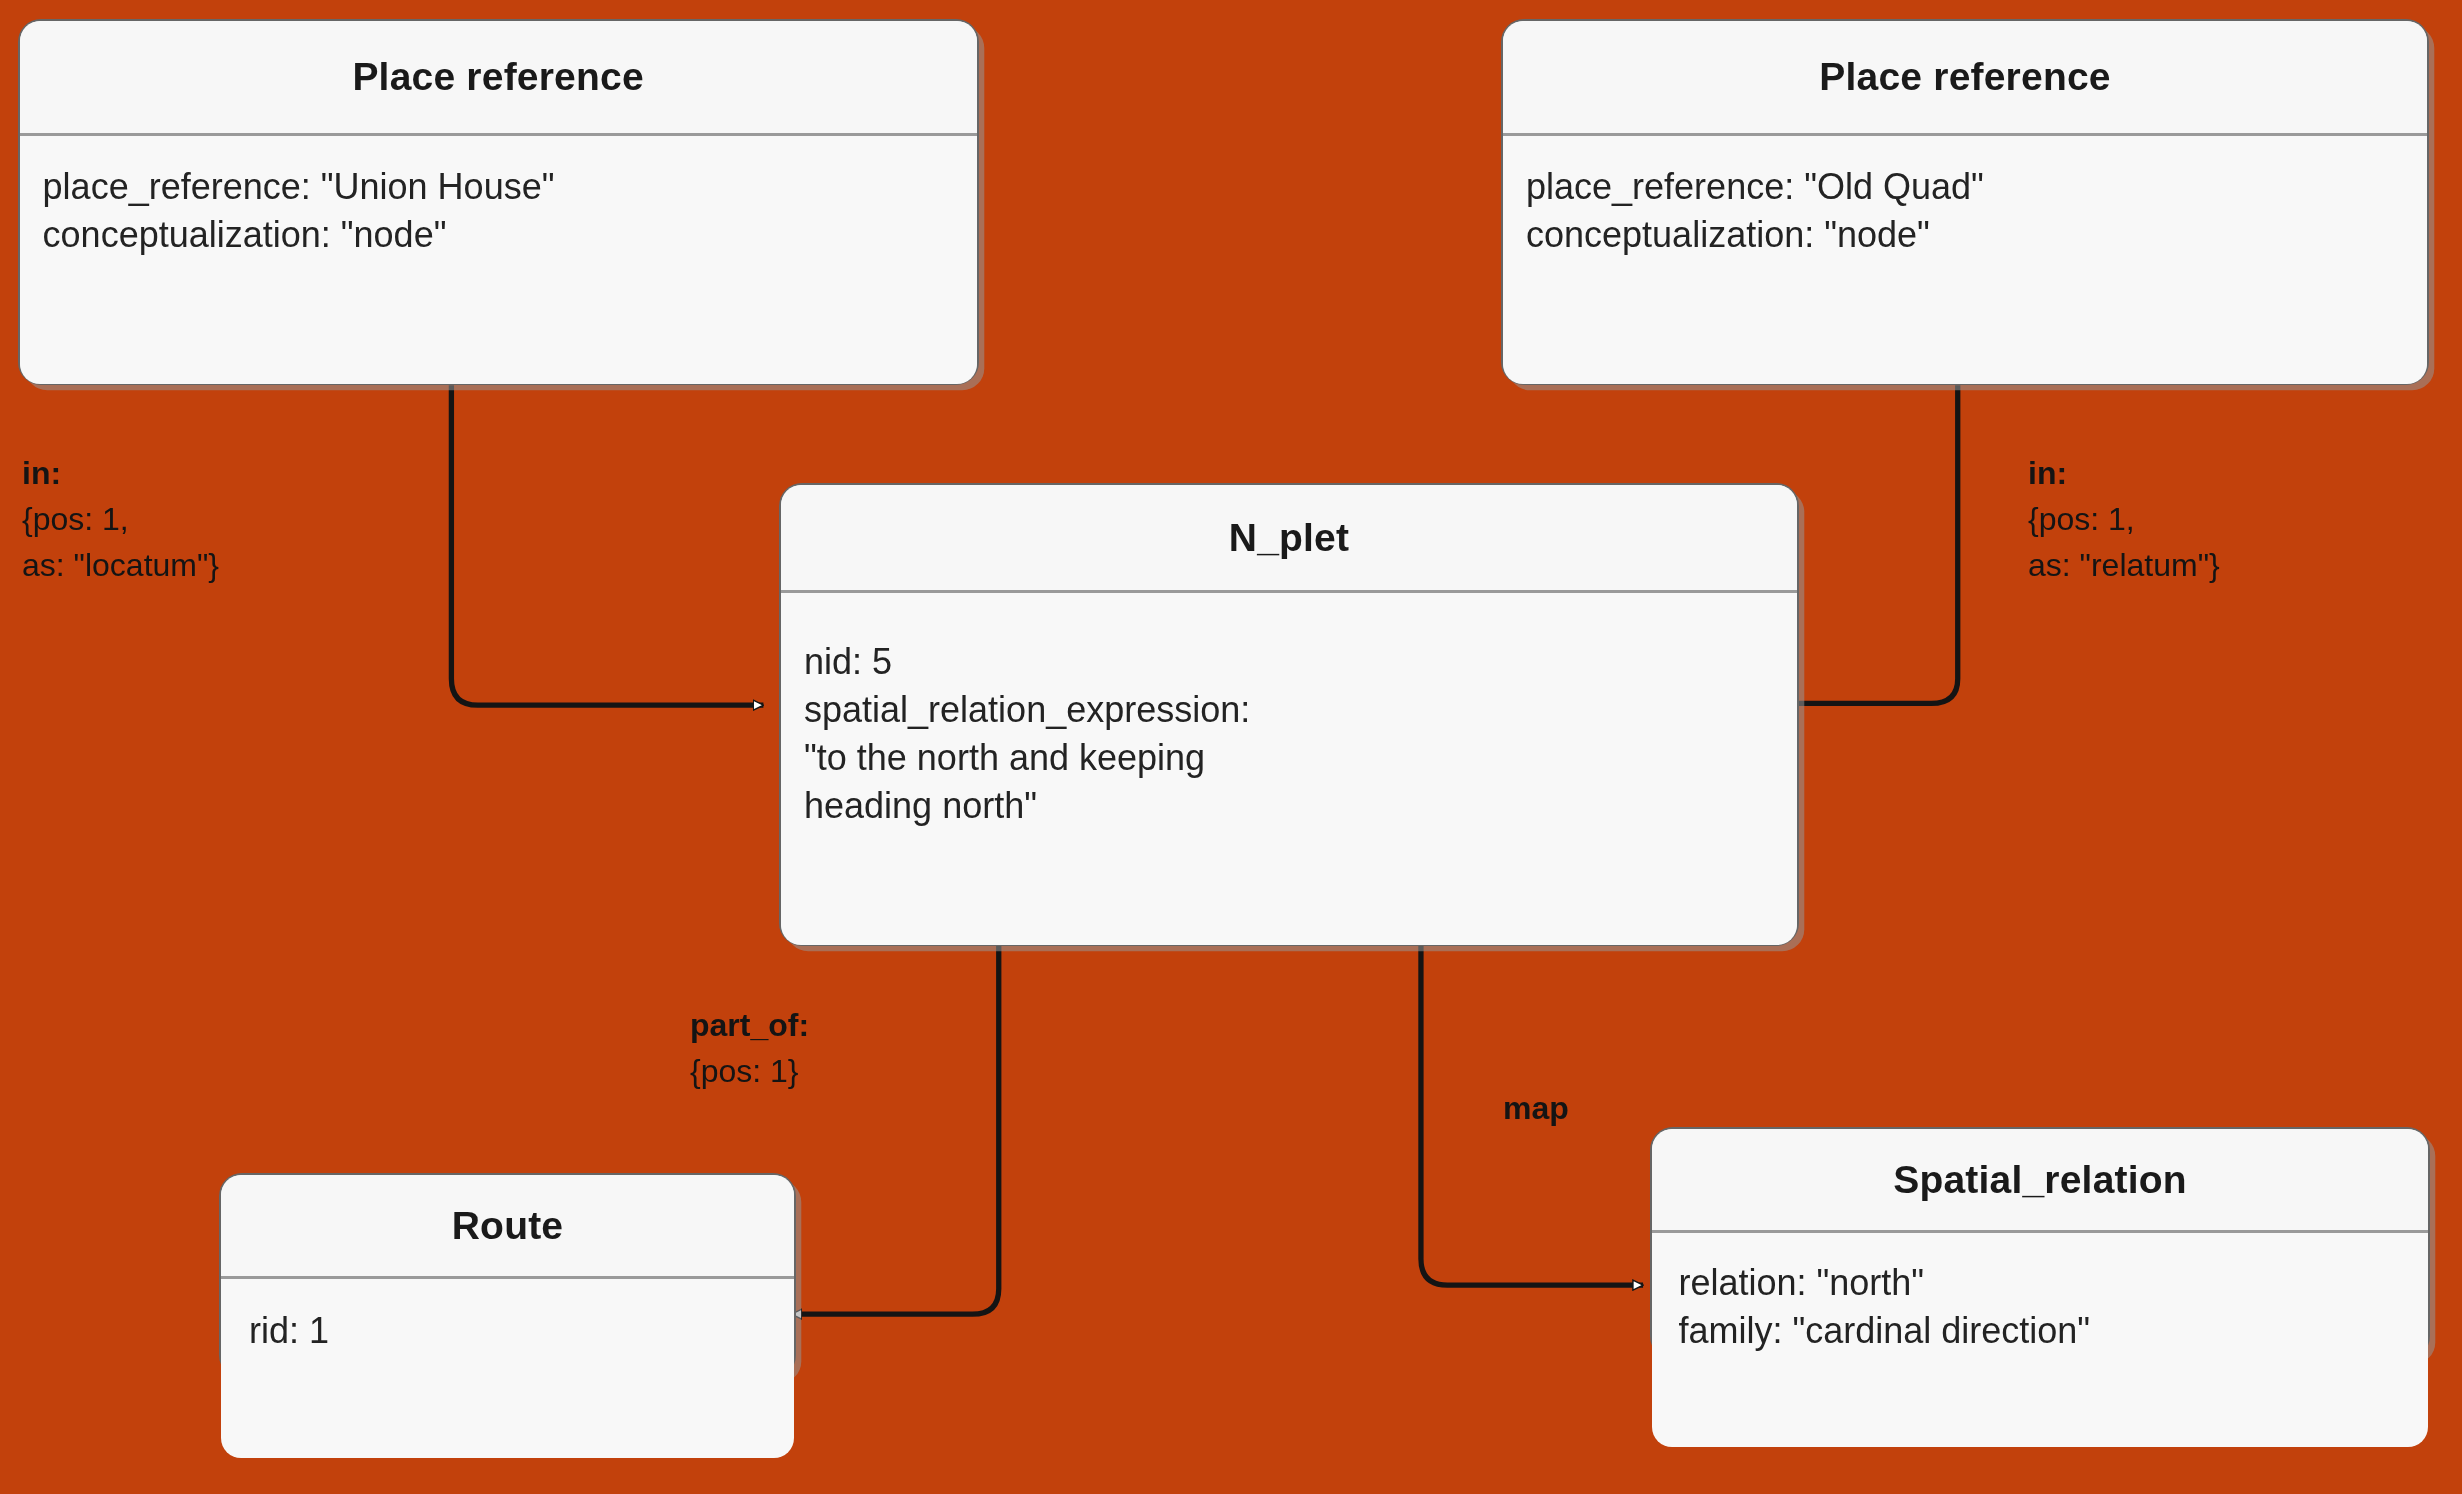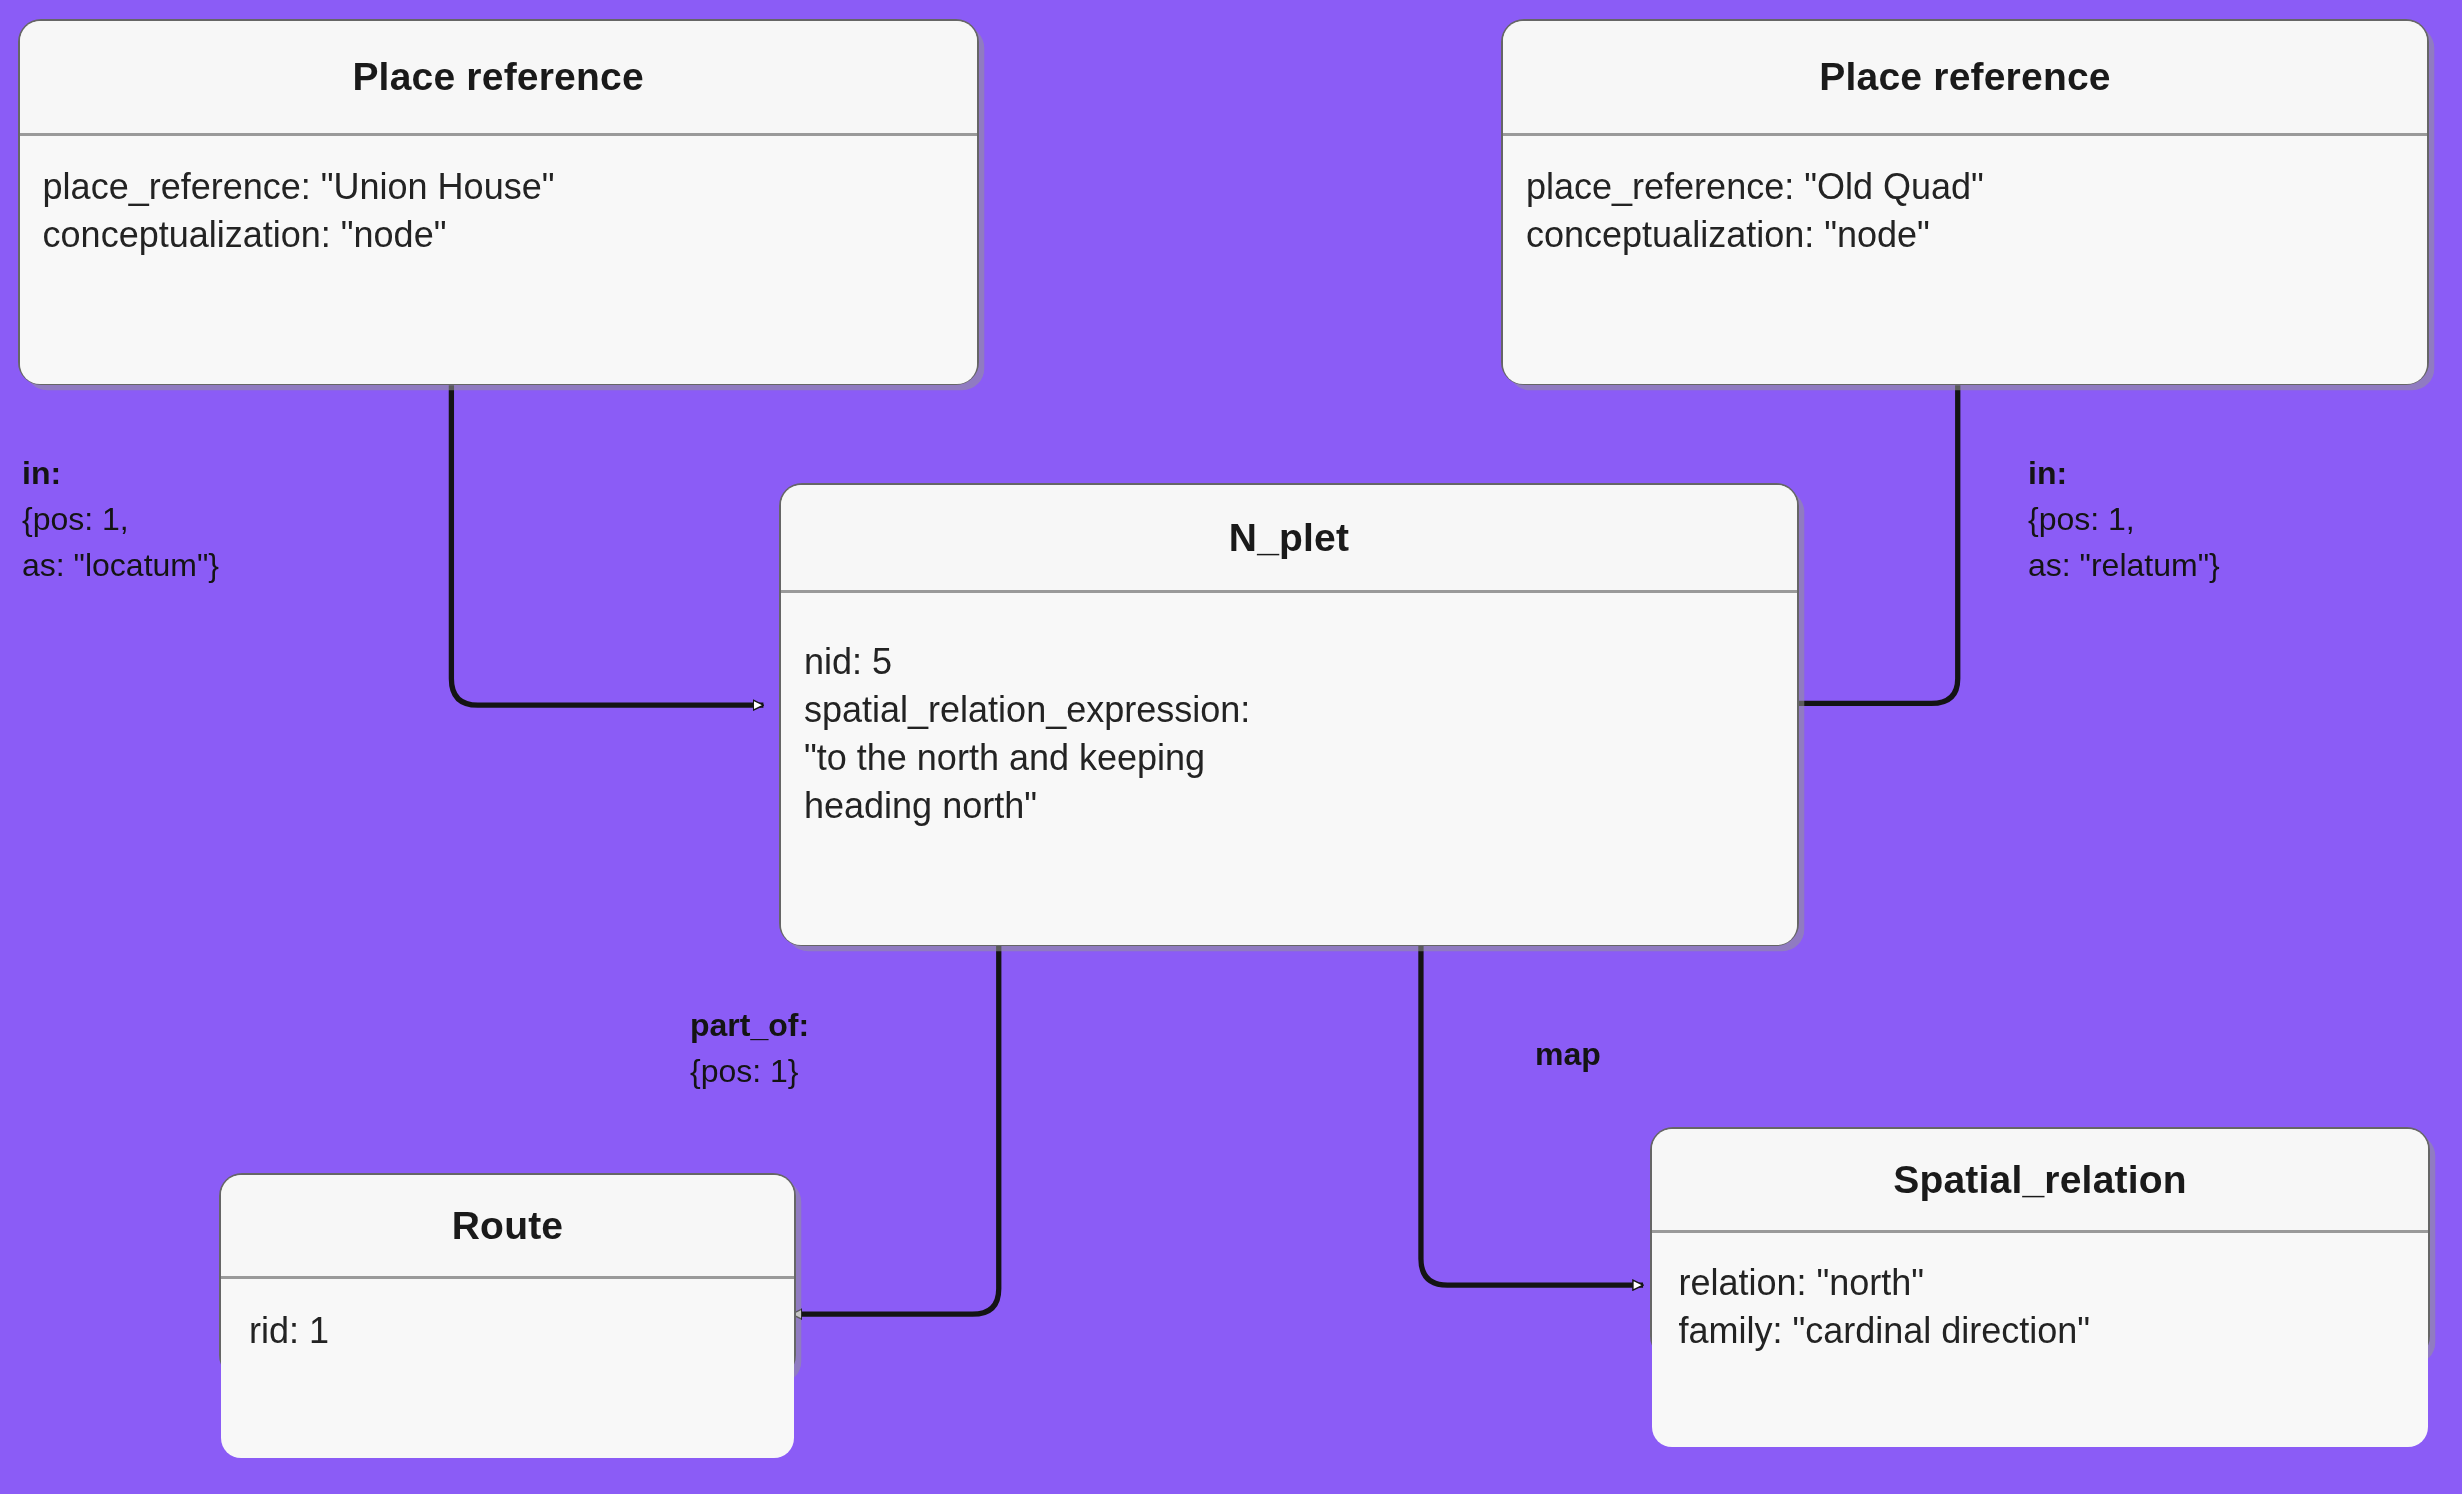--- a/index.html
+++ b/index.html
@@ -4,21 +4,21 @@
 <style>
   html, body {
     margin: 0;
     padding: 0;
     background: #ffffff;
   }
   #canvas {
     position: relative;
     width: 2462px;
     height: 1494px;
-    background: #8b5cf6;
+    background: #c2410c;
     font-family: "Liberation Sans", sans-serif;
     overflow: hidden;
   }
   
   .uml-box {
     position: absolute;
     box-sizing: border-box;
     background: #f7f7f7;
     border: 2.6px solid #666666;
     border-radius: 23px;
@@ -171,18 +171,18 @@
     <span class="lbl-key">in:</span>
     <span class="lbl-val">{pos: 1,</span>
     <span class="lbl-val">as: "relatum"}</span>
   </div>
 
   <div class="edge-label" style="left:690px; top:1002px;">
     <span class="lbl-key">part_of:</span>
     <span class="lbl-val">{pos: 1}</span>
   </div>
 
-  <div class="edge-label" style="left:1503px; top:1031px;margin-left:32px;">
+  <div class="edge-label" style="left:1503px; top:1085px;">
     <span class="lbl-key">map</span>
   </div>
 
 </div>
 
 
 </body></html>

